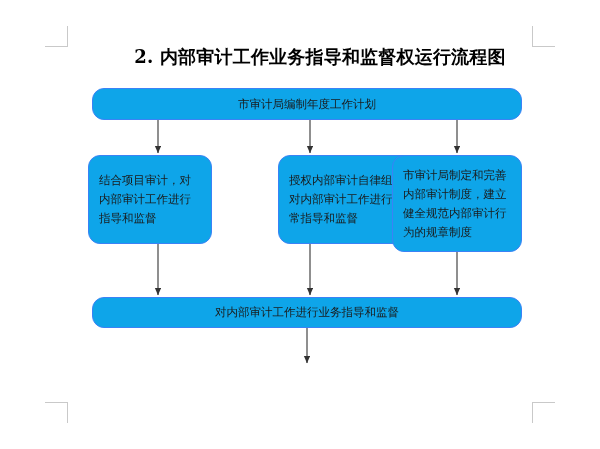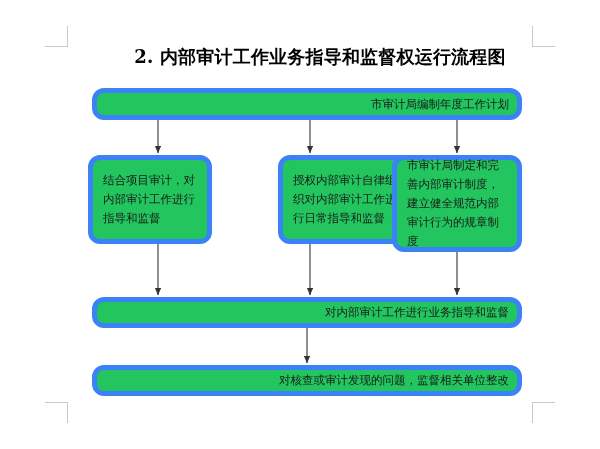--- a/index.html
+++ b/index.html
@@ -58,26 +58,26 @@
     left: 0;
     top: 0;
     width: 600px;
     height: 449px;
     pointer-events: none;
   }
 
   .node {
     position: absolute;
     box-sizing: border-box;
-    background: #22c55e;
-    border: 5px solid #3b82f6;
+    background: #0ea5e9;
+    border: 1px solid #3b82f6;
     border-radius: 12px;
     display: flex;
     align-items: center;
-    justify-content: flex-end;
+    justify-content: center;
   }
   .node .node-text {
     font-size: 11.5px;
     line-height: 19px;
     color: #1a1a1a;
     text-align: center;
     padding: 0 8px;
   }
   .node.wide .node-text {
     white-space: nowrap;
@@ -141,17 +141,14 @@
   </div>
 
   <div class="node wide" id="node-guidance">
     <span class="node-text">对内部审计工作进行业务指导和监督</span>
   </div>
 
   <div class="node tall" id="node-system">
     <span class="node-text">市审计局制定和完善内部审计制度，建立健全规范内部审计行为的规章制度</span>
   </div>
 
-  <div class="node wide" id="node-rectify">
-    <span class="node-text">对核查或审计发现的问题，监督相关单位整改</span>
-  </div>
 
 </div>
 
 </body></html>

